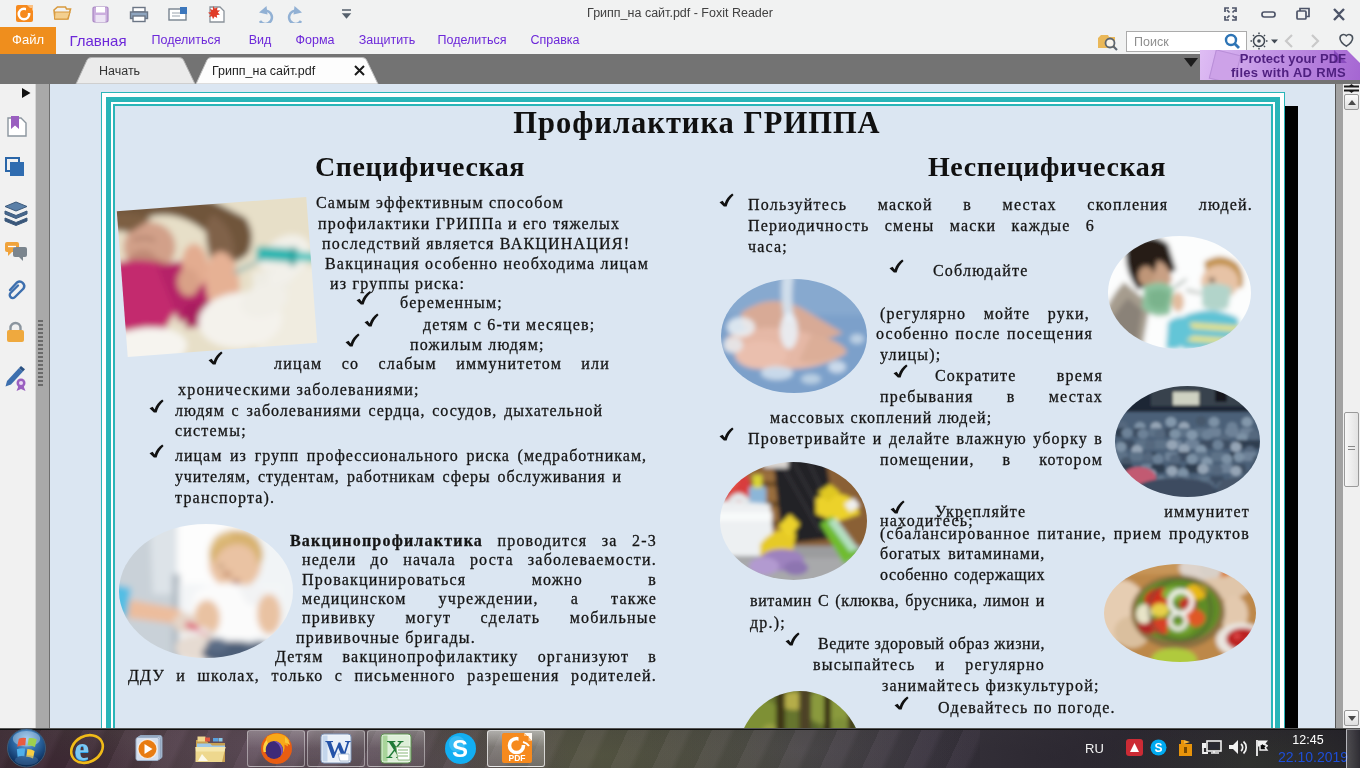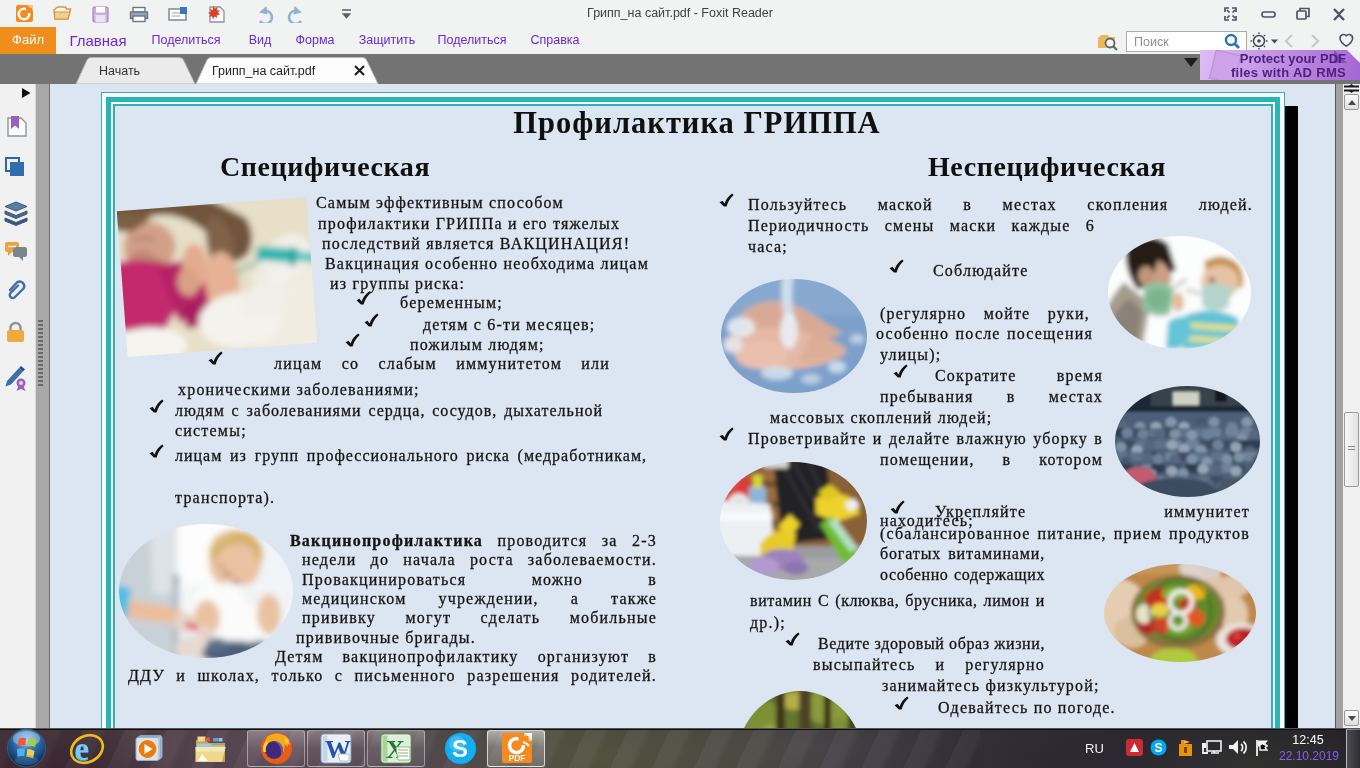--- a/index.html
+++ b/index.html
@@ -508,20 +508,21 @@
 <div class="tl" style="left:178px;top:378.8px;">хроническими заболеваниями;</div>
 <svg class="ckm" style="left:149px;top:398.6px" width="17" height="14" viewBox="0 0 17 14">
       <path d="M0.5 9.2 L3.6 7.8 L5.6 10.4 C7.2 6.2 9.6 3.2 13.2 0.6 L14.6 2.1 C11.2 5.2 9.0 8.6 7.6 13.4 L4.9 13.4 Z" fill="#111"></path>
     </svg>
 <div class="tl j s1" style="left:175px;top:399.7px;width:428px;">людям с заболеваниями сердца, сосудов, дыхательной</div>
 <div class="tl" style="left:175px;top:420.3px;">системы;</div>
 <svg class="ckm" style="left:149px;top:444.3px" width="17" height="14" viewBox="0 0 17 14">
       <path d="M0.5 9.2 L3.6 7.8 L5.6 10.4 C7.2 6.2 9.6 3.2 13.2 0.6 L14.6 2.1 C11.2 5.2 9.0 8.6 7.6 13.4 L4.9 13.4 Z" fill="#111"></path>
     </svg>
 <div class="tl j s1" style="left:175px;top:445.4px;width:472px;">лицам из групп профессионального риска (медработникам,</div>
+<div class="tl j s2" style="left:175px;top:466.3px;width:447px;">учителям, студентам, работникам сферы обслуживания и</div>
 <div class="tl" style="left:175px;top:486.9px;">транспорта).</div>
 <div class="tl j" style="left:290px;top:530.1px;width:367px;"><b>Вакцинопрофилактика</b> проводится за 2-3</div>
 <div class="tl j" style="left:302px;top:549.4px;width:355px;">недели до начала роста заболеваемости.</div>
 <div class="tl j" style="left:302px;top:568.7px;width:355px;">Провакцинироваться можно в</div>
 <div class="tl j" style="left:302px;top:588.0px;width:355px;">медицинском учреждении, а также</div>
 <div class="tl j" style="left:302px;top:607.3px;width:355px;">прививку могут сделать мобильные</div>
 <div class="tl" style="left:296px;top:626.6px;">прививочные бригады.</div>
 <div class="tl j" style="left:275px;top:645.9px;width:382px;">Детям вакцинопрофилактику организуют в</div>
 <div class="tl j" style="left:128px;top:665.2px;width:529px;">ДДУ и школах, только с письменного разрешения родителей.</div>
 <svg class="ckm" style="left:719px;top:193px" width="17" height="14" viewBox="0 0 17 14">
@@ -562,21 +563,21 @@
       <path d="M0.5 9.2 L3.6 7.8 L5.6 10.4 C7.2 6.2 9.6 3.2 13.2 0.6 L14.6 2.1 C11.2 5.2 9.0 8.6 7.6 13.4 L4.9 13.4 Z" fill="#111"></path>
     </svg>
 <div class="tl j s3" style="left:818px;top:632.6px;width:227px;">Ведите здоровый образ жизни,</div>
 <div class="tl j" style="left:813px;top:653.5px;width:232px;">высыпайтесь и регулярно</div>
 <div class="tl" style="left:882px;top:674.5px;">занимайтесь физкультурой;</div>
 <svg class="ckm" style="left:894px;top:695.6px" width="17" height="14" viewBox="0 0 17 14">
       <path d="M0.5 9.2 L3.6 7.8 L5.6 10.4 C7.2 6.2 9.6 3.2 13.2 0.6 L14.6 2.1 C11.2 5.2 9.0 8.6 7.6 13.4 L4.9 13.4 Z" fill="#111"></path>
     </svg>
 <div class="tl" style="left:938px;top:696.7px;">Одевайтесь по погоде.</div>
 <div class="hd" style="left:380px;top:106.4px;width:634px;font-size:30.5px;text-align:center">Профилактика ГРИППА</div>
-<div class="hd" style="left:220px;top:150.8px;width:400px;font-size:28px;text-align:left;letter-spacing:.6px">Специфическая</div>
+<div class="hd" style="left:220px;top:150.8px;width:400px;font-size:28px;text-align:center;letter-spacing:.6px">Специфическая</div>
 <div class="hd" style="left:847px;top:150.8px;width:400px;font-size:28px;text-align:center;letter-spacing:.6px">Неспецифическая</div>
 </div>
 <div class="abs" style="left:0;top:84px;width:36px;height:644px;background:#f1f1f1;border-right:1px solid #d6d6d6">
 <svg width="34" height="320" viewBox="0 0 34 320">
 <path d="M22 4 l8.5 5 -8.5 5 Z" fill="#111"></path>
 <g transform="translate(6,32)">
         <path d="M2 2 h13 l5 5 v13 h-18 Z" fill="#fff" stroke="#8b959e" stroke-width="1.4"></path>
         <path d="M5 0 h8 v13 l-4 -3.5 -4 3.5 Z" fill="#9a5fc0"></path>
       </g>
 <g transform="translate(6,74)">
@@ -762,14 +763,14 @@
 <svg class="abs" style="left:1228px;top:10px" width="20" height="19" viewBox="0 0 20 19">
  <path d="M1 7 h4 l5-5 v14 l-5-5 h-4 Z" fill="#f2f2f2"></path>
  <path d="M13 6 a4.5 4.5 0 0 1 0 7 M15.5 3.5 a8 8 0 0 1 0 12" fill="none" stroke="#f2f2f2" stroke-width="1.7"></path>
 </svg>
 <svg class="abs" style="left:1253px;top:10px" width="18" height="19" viewBox="0 0 18 19">
  <path d="M4 2 v16" stroke="#f2f2f2" stroke-width="1.8"></path>
  <path d="M5 2.5 h10 l-2.5 3 2.5 3 h-10 Z" fill="#f2f2f2"></path>
  <path d="M10 6 l4 1.5 -1.8 2.2 1.8 2.3 h-7 v-4" fill="#0a0a0a" stroke="#f2f2f2" stroke-width="1.4"></path>
 </svg>
 <div class="abs" style="left:1280px;top:5px;width:56px;text-align:center;font-size:12.5px;color:#fff">12:45</div>
-<div class="abs" style="left:1278px;top:21px;width:62px;text-align:center;font-size:12px;color:#8b5cf6">22.10.2019</div>
+<div class="abs" style="left:1278px;top:21px;width:62px;text-align:center;font-size:14px;color:#1d4ed8">22.10.2019</div>
 <div class="abs" style="left:1346px;top:1px;width:14px;height:39px;background:linear-gradient(90deg,rgba(255,255,255,.18),rgba(120,120,130,.12));border-left:1px solid rgba(240,240,245,.7);border-top:1px solid rgba(240,240,245,.45)"></div>
   </div>
 </body></html>

